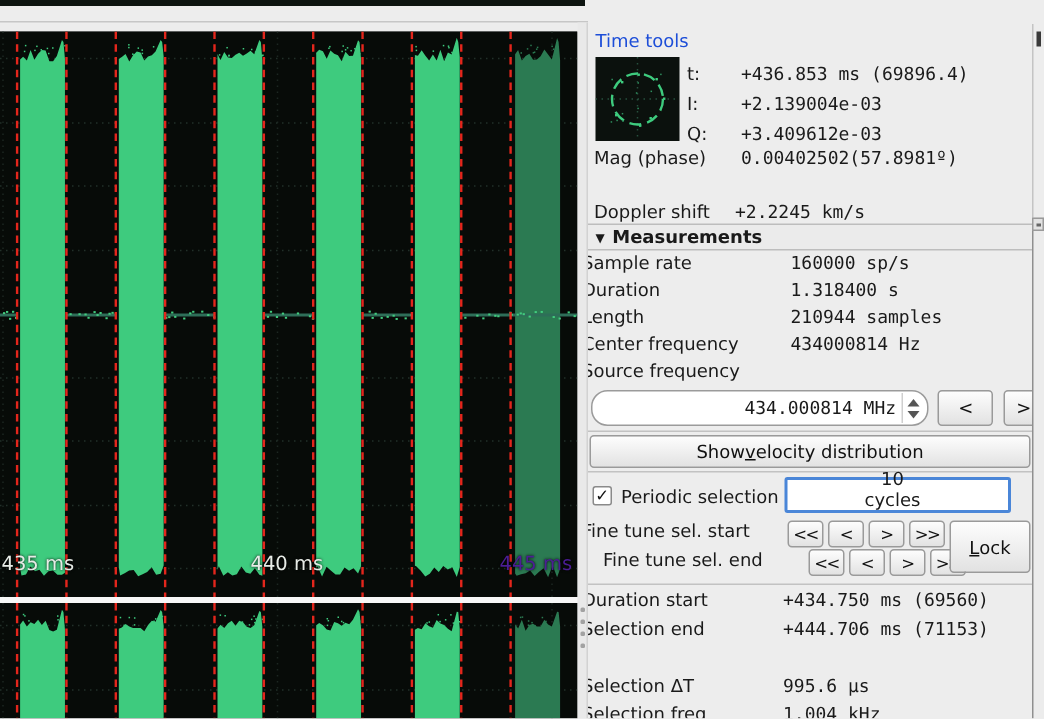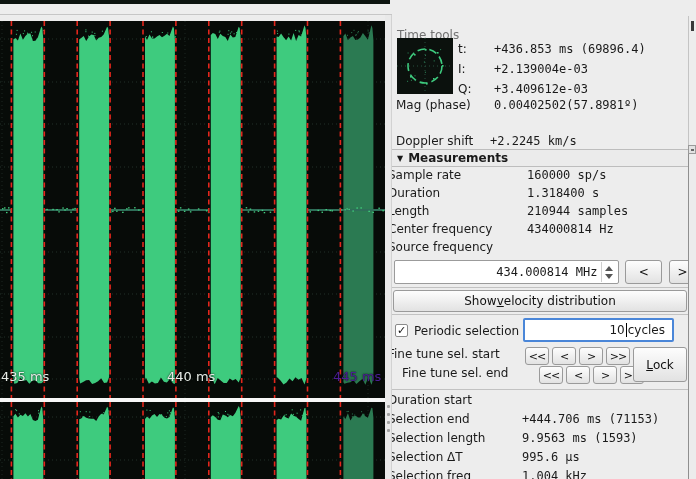--- a/index.html
+++ b/index.html
@@ -17,58 +17,58 @@
   .plot1 { top:21px; width:385px; height:377px; }
   .plot2 { top:402px; width:385px; height:77px; }
   .white-divider { position:absolute; left:0; top:398px; width:385px; height:4px; background:#f7f7f7; }
   .v-splitter { position:absolute; left:385px; top:15px; width:7px; height:464px; background:#e9e9e9; border-right:1px solid #d2d2d2; }
   .v-splitter .dot { position:absolute; left:2px; width:3px; height:3px; background:#a2a2a2; border-radius:1px; }
   .time-label { position:absolute; top:369px; font-size:13px; color:#e7ece7; text-shadow:0 0 2px #000; white-space:nowrap; }
   .time-label.dim { color:#4c1d95; }
 
   
   .side-panel { position:absolute; left:392px; top:0; width:304px; height:479px; background:#ededed; overflow:hidden; }
-  .tt-title { position:absolute; left:5px; top:28px; color:#737373; }
+  .tt-title { position:absolute; left:5px; top:20px; color:#1d4ed8; }
   .constellation { position:absolute; left:5px; top:38px; width:56px; height:56px; background:#0b110d; }
   .tiq { position:absolute; left:66px; top:39px; }
   .tiq-row { display:flex; height:20px; align-items:center; }
   .tiq-row .l { width:36px; }
   .kv { position:absolute; left:4px; display:flex; height:18px; align-items:center; }
   .kv .l { width:98px; }
   .mono { font-family:"DejaVu Sans Mono","Liberation Mono",monospace; }
 
   .m-header { position:absolute; left:0; top:149px; width:296px; height:18px; background:#ebebeb;
               border-top:1px solid #bdbdbd; border-bottom:1px solid #bdbdbd; display:flex; align-items:center; font-weight:bold; padding-left:5px; }
   .m-header .tri { font-size:8px; margin-right:5px; }
   .m-row { position:absolute; display:flex; height:18px; left:0; width:300px; }
   .m-row .lbl { width:139px; margin-left:-4px; overflow:hidden; white-space:nowrap; }
   .sel-row .lbl { width:134px; }
 
   .btn { background:linear-gradient(#fdfdfd,#e2e2e2); border:1px solid #9a9a9a; border-radius:3px;
          display:flex; align-items:center; justify-content:center; color:#111; }
   .spin { background:#fff; border:1px solid #9b9b9b; border-radius:2px; display:flex; align-items:center; }
 
   .freq-row { position:absolute; left:2px; top:260px; width:302px; height:26px; display:flex; }
-  .freq-spin { width:227px; height:24px; justify-content:flex-end; padding-right:2px; }
+  .freq-spin { width:227px; height:24px; justify-content:flex-end; padding-right:2px;border-radius:11px; }
   .freq-spin .val { margin-right:4px; }
   .spin-arrows { width:15px; height:20px; display:flex; flex-direction:column; align-items:center; justify-content:center; border-left:1px solid #cfcfcf; }
   .arr-up { width:0; height:0; border-left:4px solid transparent; border-right:4px solid transparent; border-bottom:5px solid #555; margin-bottom:3px; }
   .arr-dn { width:0; height:0; border-left:4px solid transparent; border-right:4px solid transparent; border-top:5px solid #555; }
   .freq-prev { width:37px; height:24px; margin-left:6px; }
   .freq-next { width:27px; height:24px; margin-left:7px; }
 
   .sep { position:absolute; left:0; width:296px; border-top:1px solid #c2c2c2; }
 
   .velocity-btn { position:absolute; left:1px; top:290px; width:294px; height:22px; }
 
   .periodic-row { position:absolute; left:3px; top:318px; width:300px; height:25px; display:flex; align-items:center; }
   .checkbox { width:13px; height:13px; background:#fff; border:1px solid #8a8a8a; border-radius:2px;
               display:flex; align-items:center; justify-content:center; font-size:11px; font-weight:bold; color:#111; }
   .periodic-label { margin-left:6px; }
-  .periodic-spin { position:absolute; left:128px; top:0; width:151px; height:24px; border:2px solid #4a86d8; justify-content:flex-end; padding-right:7px; }
+  .periodic-spin { position:absolute; left:128px; top:0; width:151px; height:24px; border:2px solid #4a86d8; justify-content:flex-end; padding-right:7px;flex-direction:column; }
   .cursor { width:1px; height:14px; background:#000; margin:0 1px; }
   .spin-frag { position:absolute; left:297px; top:2px; width:6px; height:20px; background:#e0e0e0; border:1px solid #9b9b9b; }
 
   .ft-label { position:absolute; left:-4px; white-space:nowrap;text-align:right; }
   .ft-btns { position:absolute; left:133px; display:flex; }
   .ft-btns .btn { width:24px; height:18px; font-size:11px; margin-right:3px; letter-spacing:-1px; }
   .lock-btn { position:absolute; left:241px; top:347px; width:54px; height:35px; font-size:12px; }
 
   u { text-decoration:underline; }
 
@@ -463,28 +463,25 @@
         <div class="btn">&gt;</div>
         <div class="btn">&gt;&gt;</div>
       </div>
     </div>
     <div class="btn lock-btn"><u>L</u>ock</div>
 
     <div class="sep" style="top:389px"></div>
 
     <div class="m-row sel-row" style="top:393px">
       <span class="lbl">Duration start</span>
+      <span class="mono">+434.750 ms (69560)</span>
     </div>
     <div class="m-row sel-row" style="top:412px">
       <span class="lbl">Selection end</span>
       <span class="mono">+444.706 ms (71153)</span>
-    </div>
-    <div class="m-row sel-row" style="top:431px">
-      <span class="lbl">Selection length</span>
-      <span class="mono">9.9563 ms (1593)</span>
     </div>
     <div class="m-row sel-row" style="top:450px">
       <span class="lbl">Selection ΔT</span>
       <span class="mono">995.6 µs</span>
     </div>
     <div class="m-row sel-row" style="top:469px">
       <span class="lbl">Selection freq</span>
       <span class="mono">1.004 kHz</span>
     </div>
   </div>

